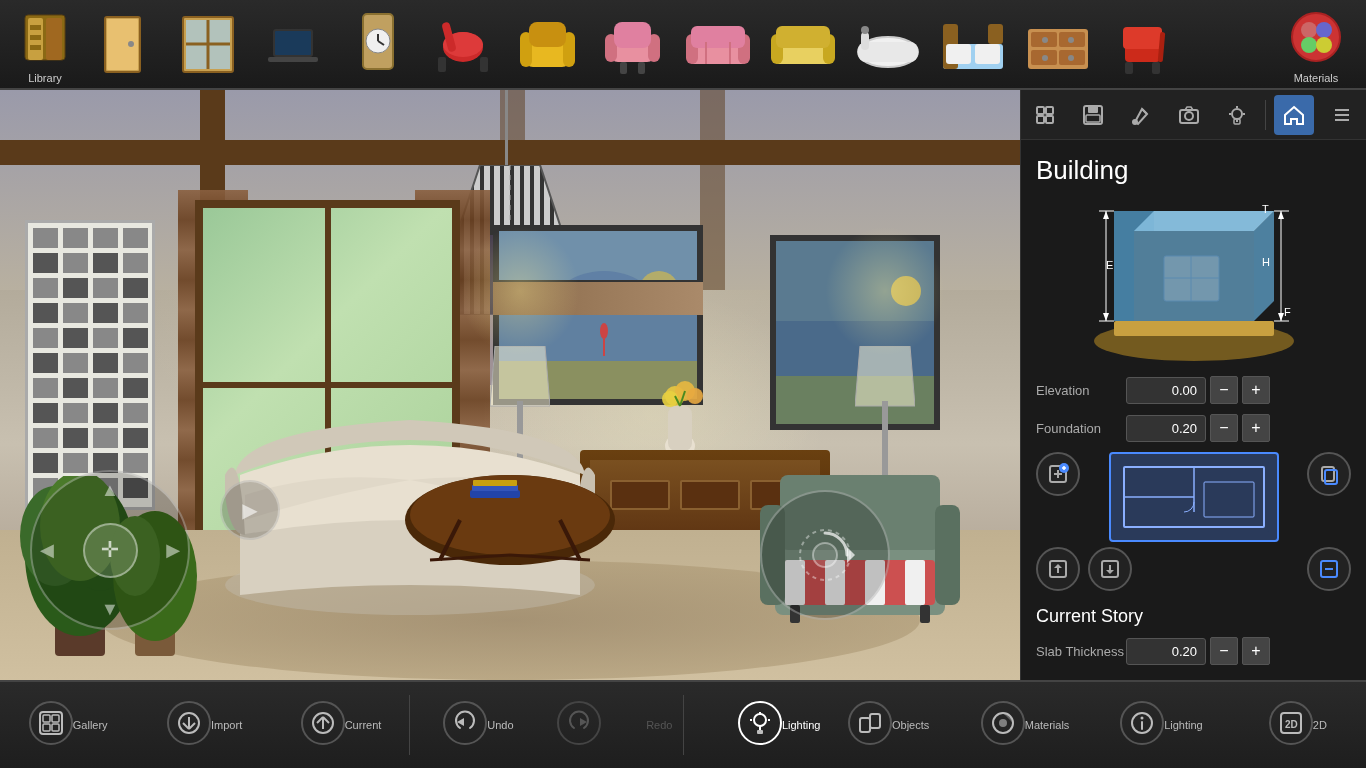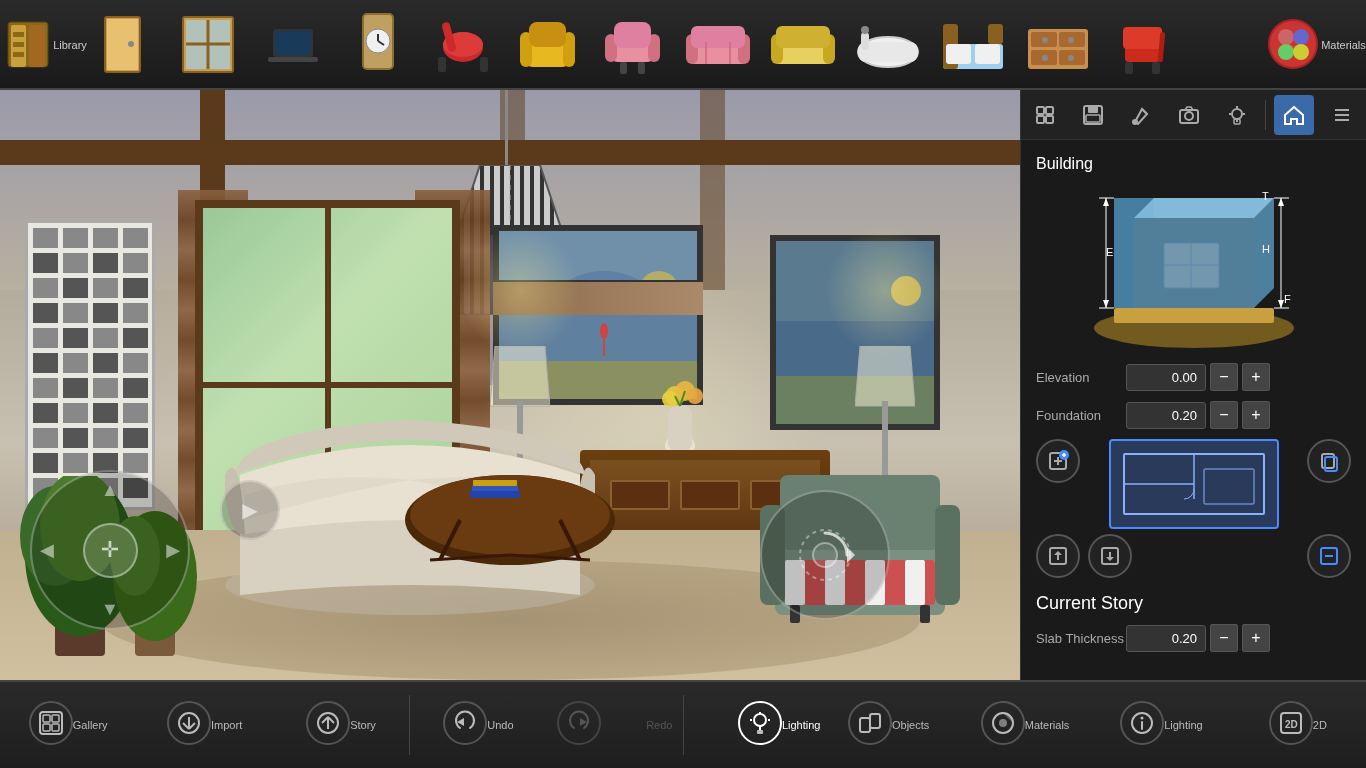--- a/index.html
+++ b/index.html
@@ -7,21 +7,21 @@
 
     
     #top-bar {
       position: absolute; top: 0; left: 0; width: 1366px; height: 90px;
       background: linear-gradient(180deg, #2a2a2a 0%, #1a1a1a 100%);
       display: flex; align-items: center; padding: 0 10px;
       border-bottom: 2px solid #444;
       z-index: 10;
     }
     .top-item {
-      display: flex; flex-direction: row; align-items: center; justify-content: center;
+      display: flex; flex-direction: column; align-items: center; 
       width: 85px; cursor: pointer; color: #fff;
     }
     .top-item-label { font-size: 11px; color: #ccc; margin-top: 2px; }
 
     
     .furn-icon {
       width: 70px; height: 65px; display: flex; align-items: center; justify-content: center;
       position: relative;
     }
 
@@ -69,21 +69,21 @@
     }
     .panel-tool.active { background: #3a6aaa; color: #fff; }
     .panel-tool-separator { width: 1px; height: 30px; background: #444; }
 
     
     #building-panel {
       padding: 15px;
       color: #fff;
     }
     .panel-title {
-      font-size: 16px; font-weight: 300; color: #fff; margin-bottom: 15px;
+      font-size: 26px; font-weight: 300; color: #fff; margin-bottom: 15px;
     }
 
     
     .property-row {
       display: flex; align-items: center; margin-bottom: 10px;
     }
     .property-label { color: #aaa; font-size: 13px; width: 90px; }
     .property-input {
       background: #333; border: 1px solid #555; color: #fff;
       padding: 5px 8px; font-size: 13px; width: 80px; border-radius: 3px;
@@ -817,21 +817,21 @@
 
   <div class="bottom-item">
     <div class="btn-icon">
       <svg width="26" height="26" viewBox="0 0 26 26">
         <circle cx="13" cy="13" r="10" fill="none" stroke="currentColor" stroke-width="2"></circle>
         <line x1="13" y1="19" x2="13" y2="7" stroke="currentColor" stroke-width="2"></line>
         <line x1="7" y1="13" x2="13" y2="7" stroke="currentColor" stroke-width="2"></line>
         <line x1="19" y1="13" x2="13" y2="7" stroke="currentColor" stroke-width="2"></line>
       </svg>
     </div>
-    <span class="bottom-label">Story</span>
+    <span class="bottom-label">Current</span>
   </div>
 
   <div class="bottom-separator"></div>
 
   <div class="bottom-item">
     <div class="btn-icon">
       <svg width="26" height="26" viewBox="0 0 26 26">
         <path d="M8,18 A9,9 0 1,1 18,18" fill="none" stroke="currentColor" stroke-width="2" stroke-linecap="round"></path>
         <polygon points="5,12 12,8 12,16" fill="currentColor"></polygon>
       </svg>

